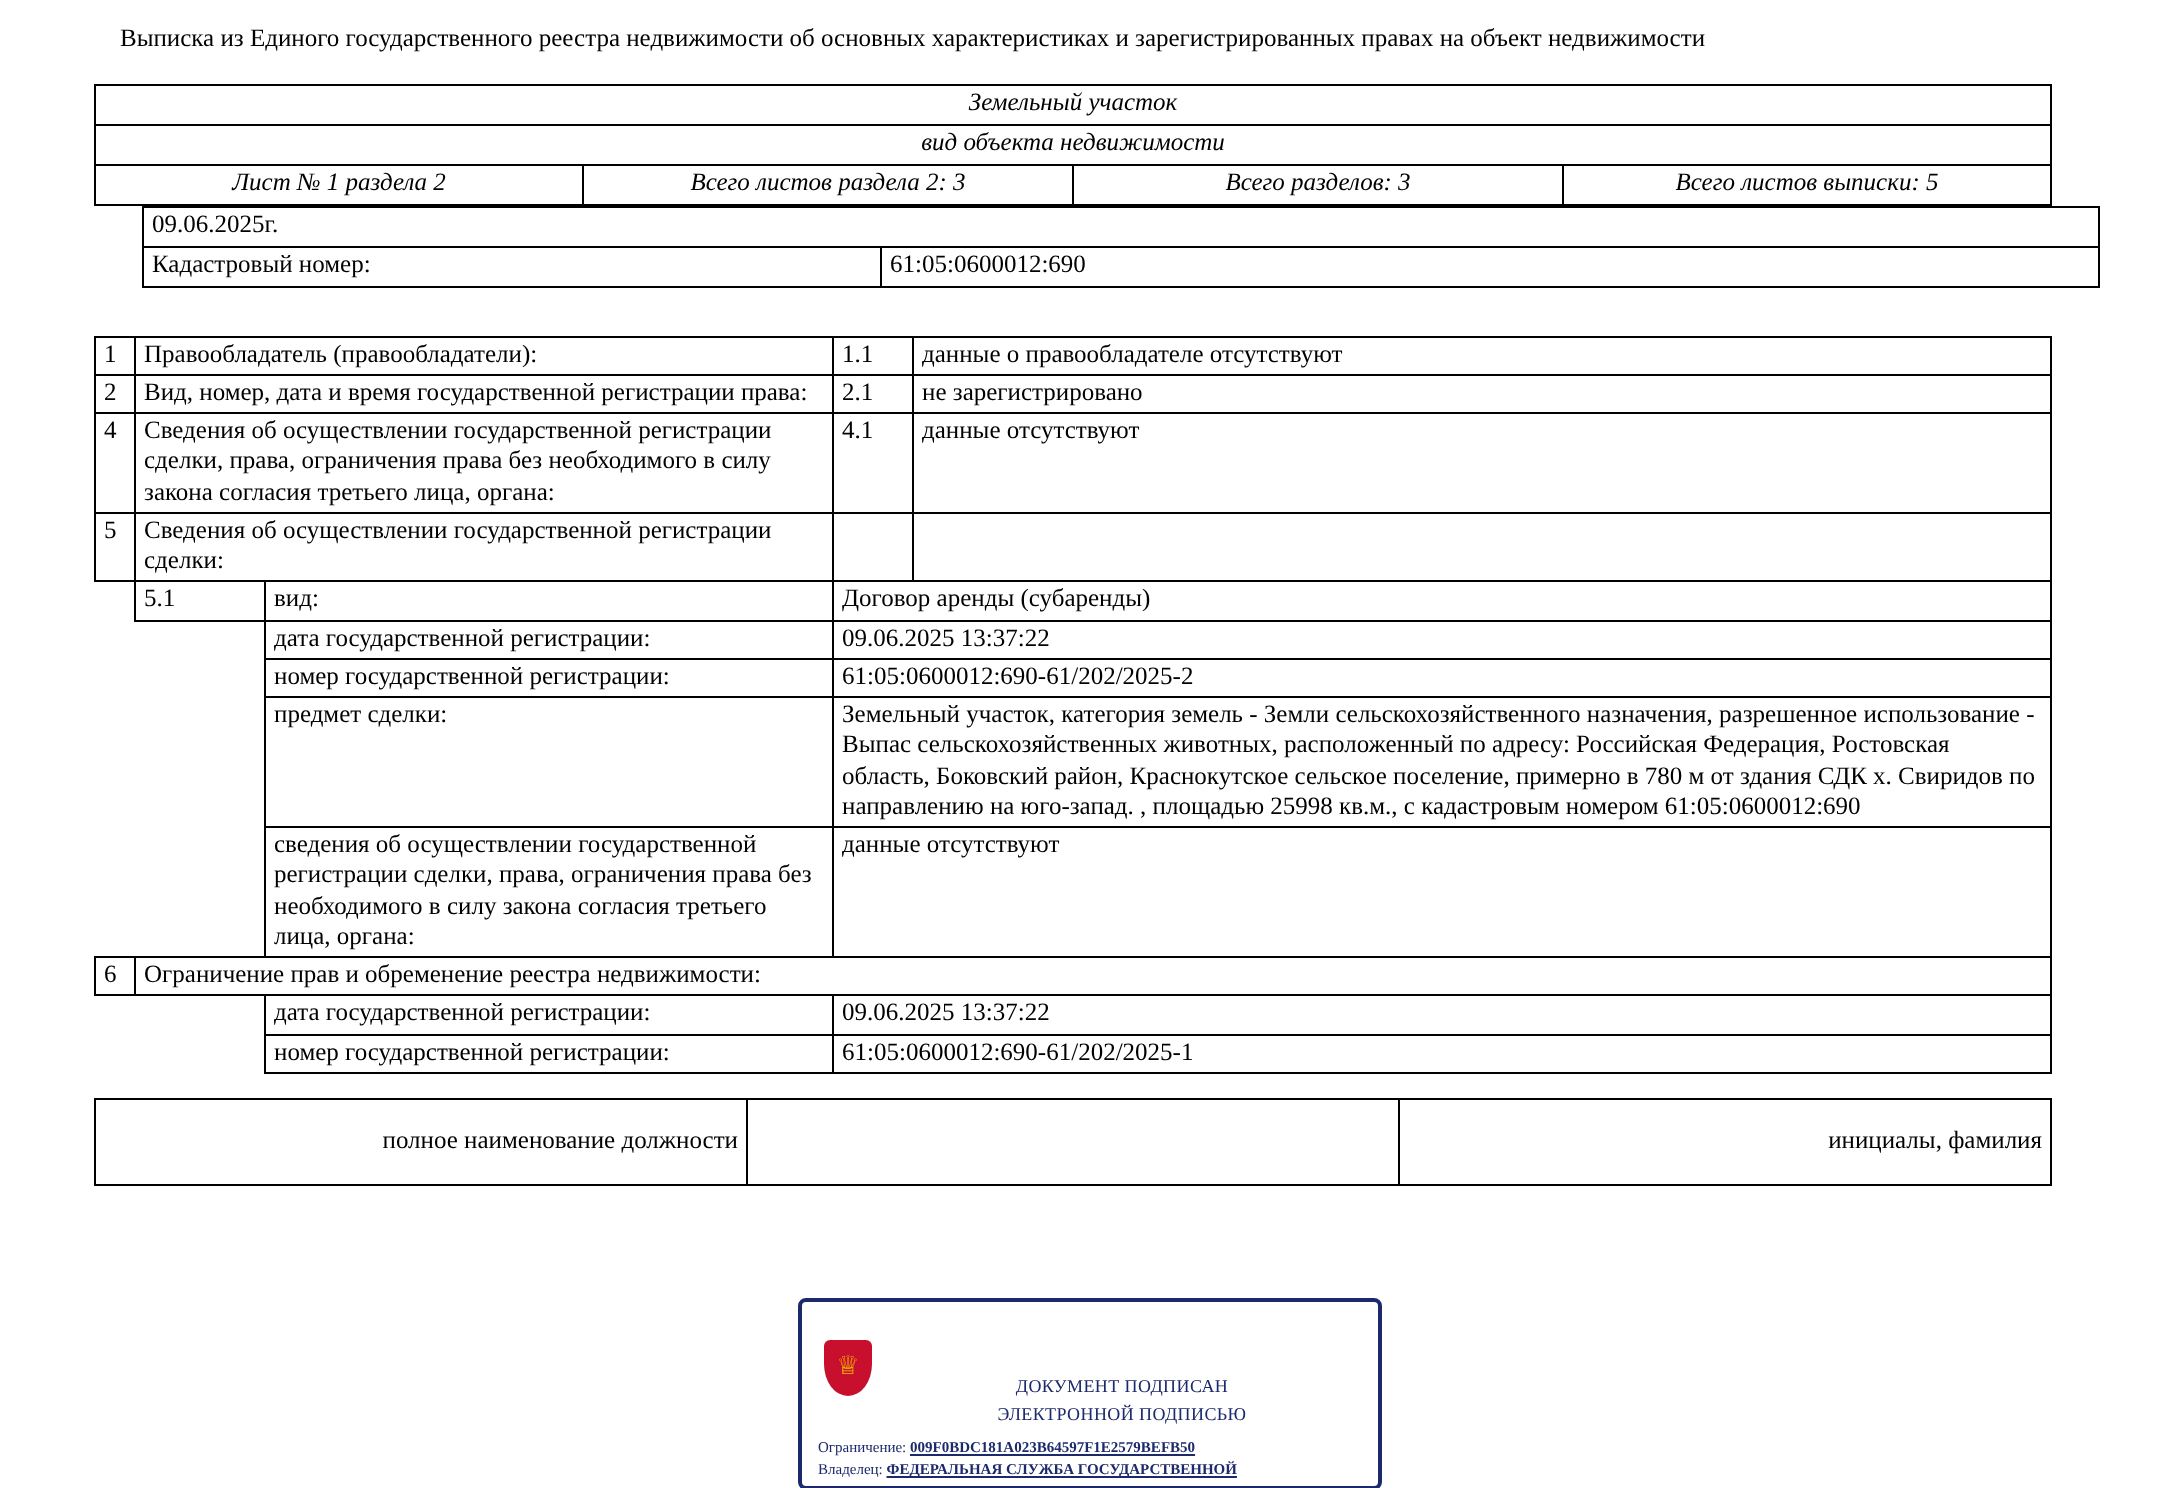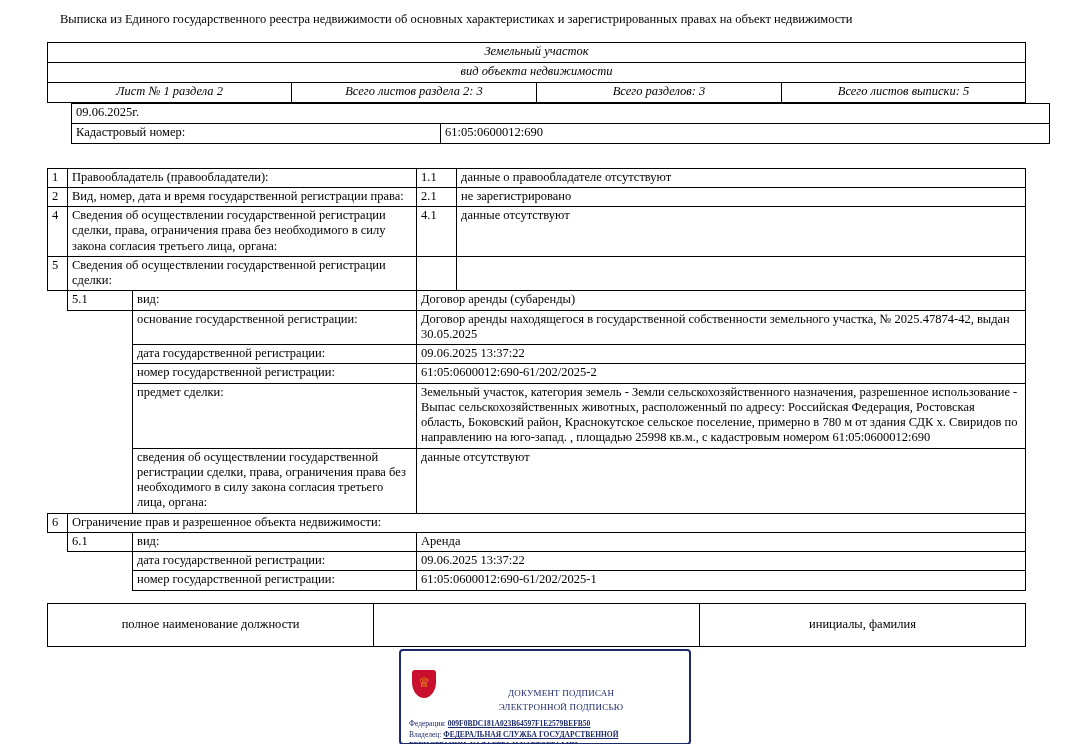--- a/index.html
+++ b/index.html
@@ -72,21 +72,21 @@
   }
 
   
   .tbl-foot {
     width: 978px;
     margin: 12px 0 0 47px;
   }
   .tbl-foot td {
     height: 40px;
     vertical-align: middle;
-    text-align: center;
+    text-align: right;
   }
 
   
   .stamp {
     position: absolute;
     left: 399px;
     top: 637px;
     width: 292px;
     height: 96px;
     border: 2px solid #1c2a6b;
@@ -224,26 +224,20 @@
     </tr>
     <tr>
       <td class="nb"></td>
       <td>5.1</td>
       <td>вид:</td>
       <td colspan="2">Договор аренды (субаренды)</td>
     </tr>
     <tr>
       <td class="nb"></td>
       <td class="nb"></td>
-      <td>основание государственной регистрации:</td>
-      <td colspan="2">Договор аренды находящегося в государственной собственности земельного участка, № 2025.47874-42, выдан 30.05.2025</td>
-    </tr>
-    <tr>
-      <td class="nb"></td>
-      <td class="nb"></td>
       <td>дата государственной регистрации:</td>
       <td colspan="2">09.06.2025 13:37:22</td>
     </tr>
     <tr>
       <td class="nb"></td>
       <td class="nb"></td>
       <td>номер государственной регистрации:</td>
       <td colspan="2">61:05:0600012:690-61/202/2025-2</td>
     </tr>
     <tr>
@@ -254,27 +248,21 @@
     </tr>
     <tr>
       <td class="nb"></td>
       <td class="nb"></td>
       <td>сведения об осуществлении государственной регистрации сделки, права, ограничения права без необходимого в силу закона согласия третьего лица, органа:</td>
       <td colspan="2">данные отсутствуют</td>
     </tr>
 
     <tr>
       <td>6</td>
-      <td colspan="4">Ограничение прав и разрешенное объекта недвижимости:</td>
-    </tr>
-    <tr>
-      <td class="nb"></td>
-      <td>6.1</td>
-      <td>вид:</td>
-      <td colspan="2">Аренда</td>
+      <td colspan="4">Ограничение прав и обременение реестра недвижимости:</td>
     </tr>
     <tr>
       <td class="nb"></td>
       <td class="nb"></td>
       <td>дата государственной регистрации:</td>
       <td colspan="2">09.06.2025 13:37:22</td>
     </tr>
     <tr>
       <td class="nb"></td>
       <td class="nb"></td>
@@ -305,21 +293,21 @@
         <div class="emblem-shield"></div>
         <div class="emblem-eagle">♕</div>
       </div>
       <div class="stamp-titles">
         <div>ДОКУМЕНТ ПОДПИСАН</div>
         <div>ЭЛЕКТРОННОЙ ПОДПИСЬЮ</div>
       </div>
     </div>
     <div class="stamp-lines">
       <div>
-        <span class="lbl">Федерация:</span>
+        <span class="lbl">Ограничение:</span>
         <b>009F0BDC181A023B64597F1E2579BEFB50</b>
       </div>
       <div>
         <span class="lbl">Владелец:</span>
         <b>ФЕДЕРАЛЬНАЯ СЛУЖБА ГОСУДАРСТВЕННОЙ</b>
       </div>
       <div>
         <b>РЕГИСТРАЦИИ, КАДАСТРА И КАРТОГРАФИИ</b>
       </div>
       <div>

